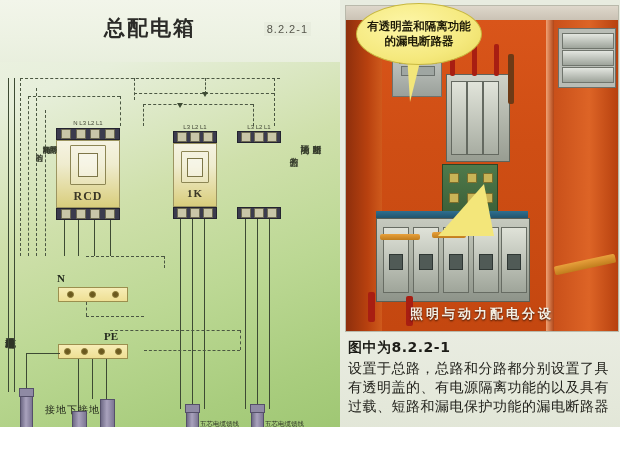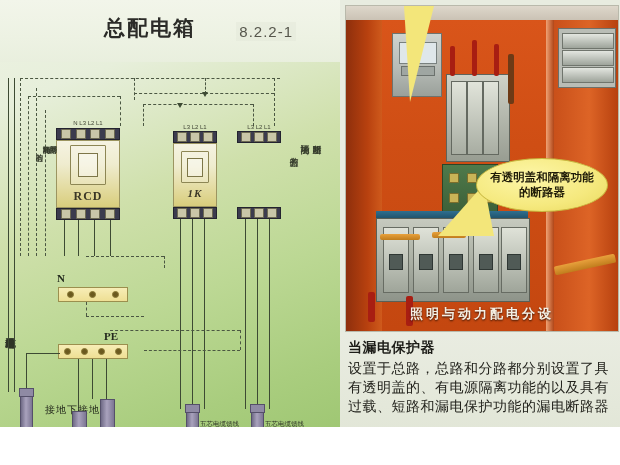--- a/index.html
+++ b/index.html
@@ -21,22 +21,22 @@
     position:absolute;left:0;top:0;width:340px;height:62px;
     background:linear-gradient(180deg,#f2f5ea 0%,#edf2e3 60%,#e9efde 100%);
   }
   #diag-title{
     position:absolute;left:0;top:14px;width:300px;
     text-align:center;font-size:21px;font-weight:bold;color:#2b2b28;
     letter-spacing:2px;
     font-family:"DejaVu Sans","Liberation Sans",sans-serif;
   }
   #diag-code{
-    position:absolute;right:44px;top:22px;
-    font-size:15px;color:#56564c;letter-spacing:1px;
+    position:absolute;right:29px;top:22px;
+    font-size:11px;color:#56564c;letter-spacing:1px;
     background:rgba(228,233,218,.6);padding:1px 3px;
   }
 
   
   .dash-h{position:absolute;border-top:1px dashed #4b5742;height:0;}
   .dash-v{position:absolute;border-left:1px dashed #4b5742;width:0;}
   .sol-v{position:absolute;border-left:1px solid #3d4a33;width:0;}
   .sol-h{position:absolute;border-top:1px solid #3d4a33;height:0;}
 
   
@@ -265,21 +265,21 @@
       </div>
     </div>
     <div id="pin-names" style="left:58px;top:120px;width:60px;">N  L3  L2  L1</div>
 
     <div class="unit small" style="left:173px;top:131px;width:44px;height:88px;">
       <div class="term" style="top:0;">
         <span class="pin"></span>
         <span class="pin"></span>
         <span class="pin"></span>
       </div>
-      <div class="body" style="top:12px;height:64px;font-style:italic;">
+      <div class="body" style="top:12px;height:64px;">
         <div class="sw-outer">
           <div class="sw-inner"></div>
         </div>
         <div class="ulabel">1K</div>
       </div>
       <div class="term" style="top:76px;">
         <span class="pin"></span>
         <span class="pin"></span>
         <span class="pin"></span>
       </div>
@@ -432,27 +432,27 @@
       <div class="red-wire" style="left:60px;top:290px;width:7px;height:30px;"></div>
       <div class="orange-link" style="left:208px;top:254px;width:62px;height:9px;transform:rotate(-12deg);"></div>
 
       <div id="photo-caption">照明与动力配电分设</div>
 
       <div class="tail" style="left:58px;top:0px;border-left:6px solid transparent;border-right:24px solid transparent;border-top:96px solid #f3e67a;"></div>
 
       <div class="tail" style="left:92px;top:178px;border-left:10px solid transparent;border-right:46px solid transparent;border-bottom:52px solid #f3e67a;transform:scaleX(-1);"></div>
     </div>
 
-    <div class="callout" style="left:136px;top:158px;width:132px;height:54px;font-size:11.5px;line-height:15px;padding:0 10px;box-sizing:border-box;">
-      <span>有透明盖和隔离功能的断路器</span>
+    <div class="callout" style="left:16px;top:3px;width:126px;height:62px;font-size:11.5px;line-height:15px;padding:0 9px;box-sizing:border-box;">
+      <span>有透明盖和隔离功能的漏电断路器</span>
     </div>
 
     <div id="caption-block">
       <div id="cap-line1">
-        <span>当漏电保护器</span>
+        <span>图中为8.2.2-1</span>
       </div>
       <div id="cap-body">设置于总路，总路和分路都分别设置了具有透明盖的、有电源隔离功能的以及具有过载、短路和漏电保护功能的漏电断路器</div>
       <div id="watermark">
         <span id="wm-logo">
           <svg width="22" height="18" viewBox="0 0 22 18" aria-hidden="true">
             <ellipse cx="8" cy="7" rx="7.2" ry="5.8" fill="none" stroke="#8d8f84" stroke-width="1.3"></ellipse>
             <circle cx="5.6" cy="5.6" r="0.9" fill="#8d8f84"></circle>
             <circle cx="10.2" cy="5.6" r="0.9" fill="#8d8f84"></circle>
             <ellipse cx="15" cy="11" rx="5.8" ry="4.6" fill="#8d8f84" opacity="0.85"></ellipse>
             <circle cx="13.2" cy="10" r="0.8" fill="#e8ece1"></circle>

